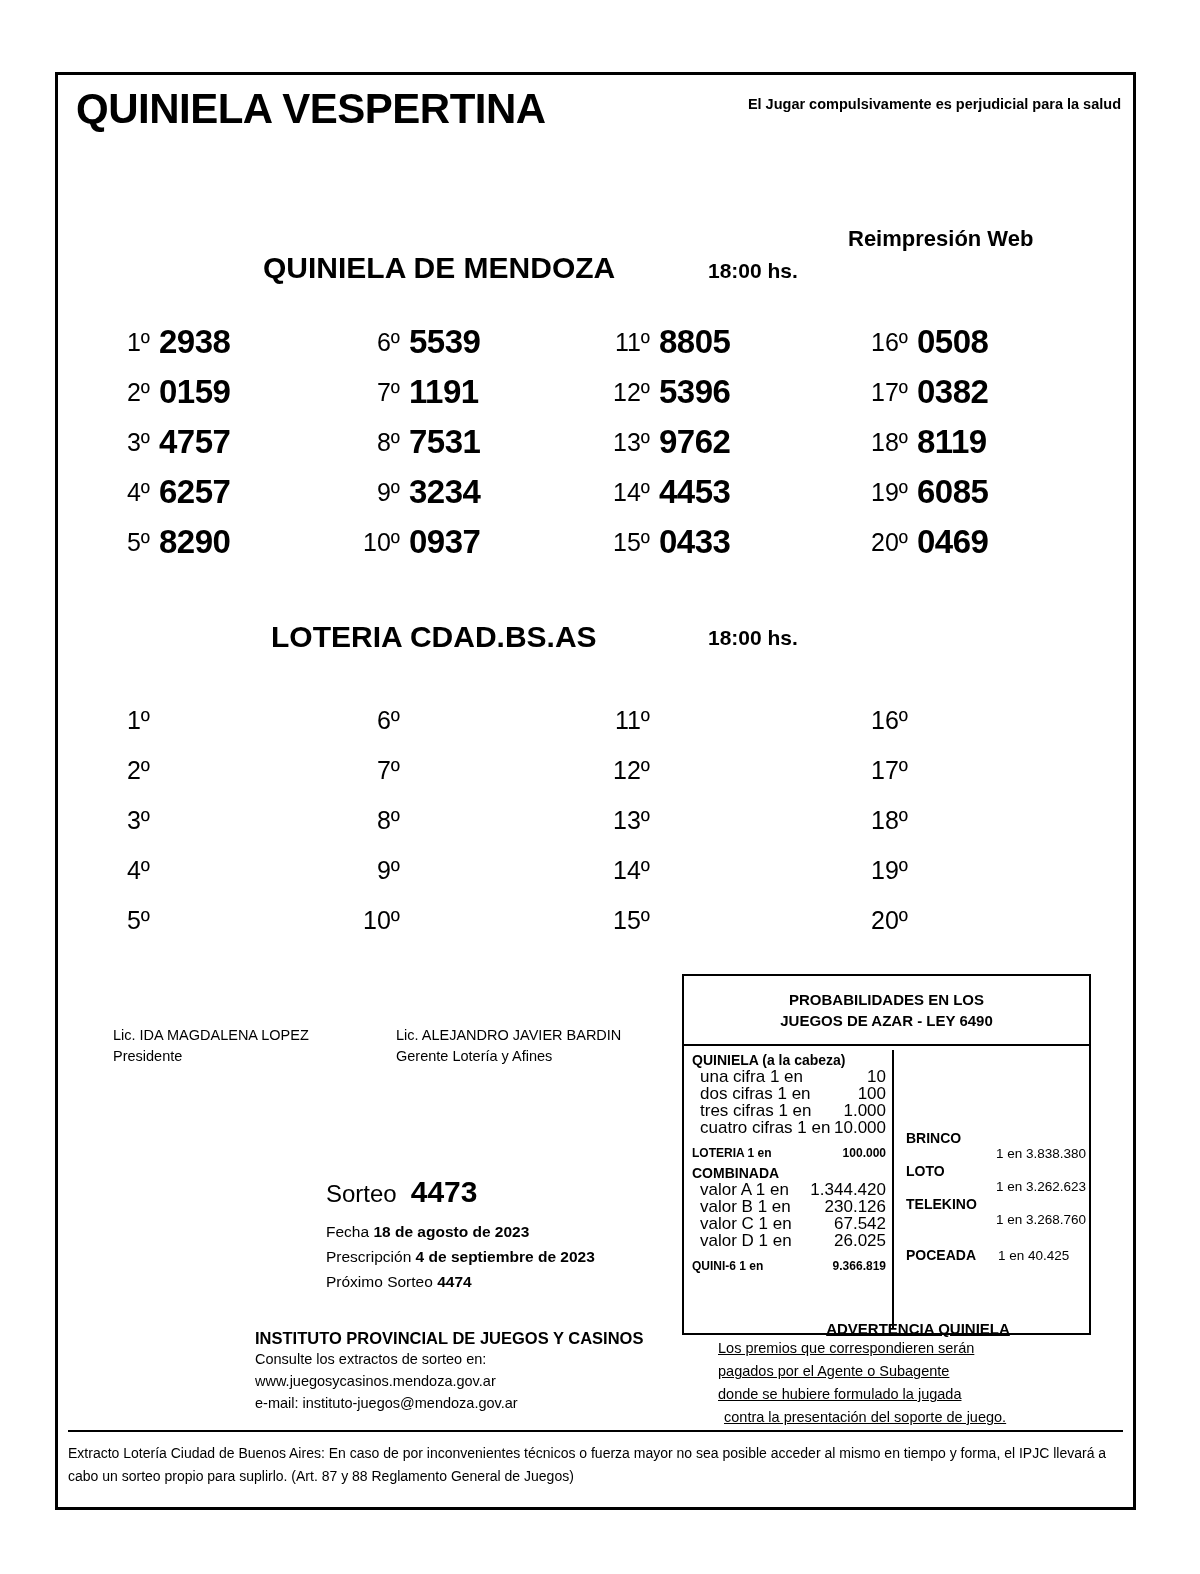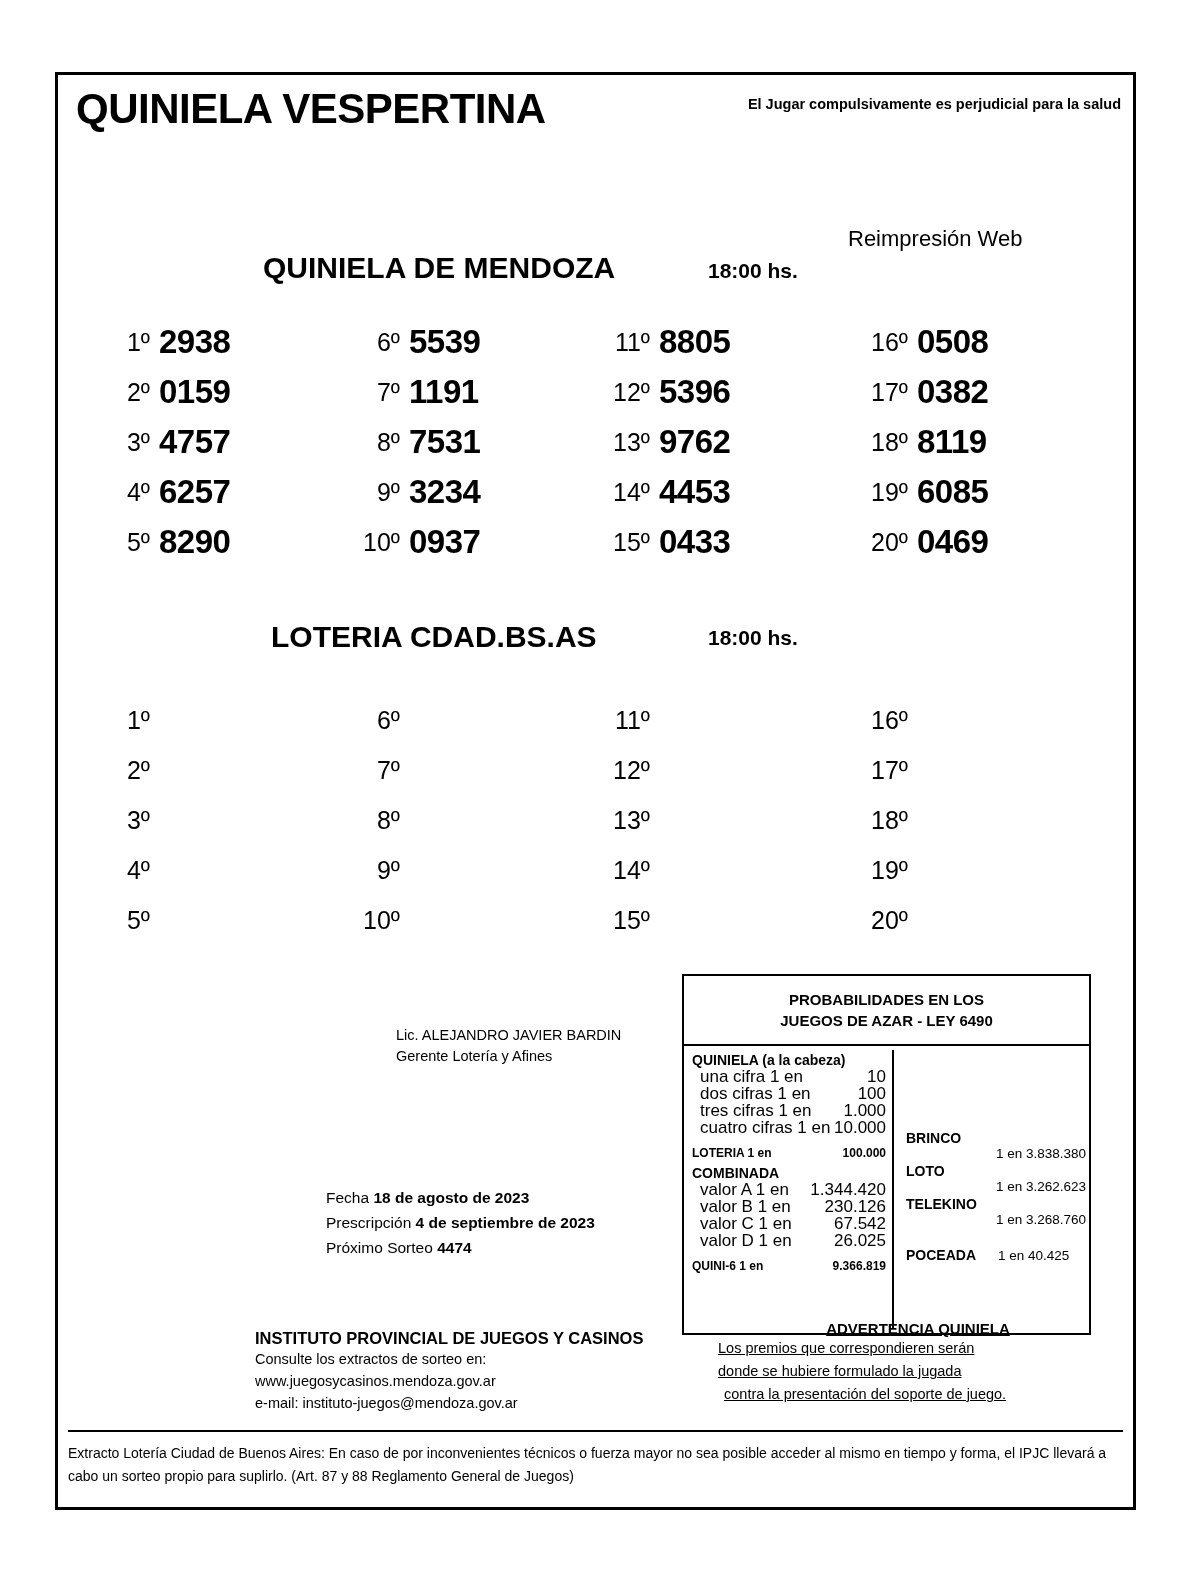--- a/index.html
+++ b/index.html
@@ -55,21 +55,21 @@
   }
   .sec-time {
     position: absolute;
     font-size: 21px;
     font-weight: bold;
     white-space: nowrap;
   }
   .reimp {
     position: absolute;
     font-size: 22px;
-    font-weight: normal;
+    font-weight: bold;
     white-space: nowrap;
   }
 
   
   .grid {
     position: absolute;
     left: 0; width: 100%;
   }
   .grid .row {
     position: relative;
@@ -392,26 +392,33 @@
           <span class="ord">15º</span>
           <span class="num"></span>
         </div>
         <div class="cell c3">
           <span class="ord">20º</span>
           <span class="num"></span>
         </div>
       </div>
     </div>
 
+  <div class="sig" style="left:55px; top:950px;">
+    <div>Lic. IDA MAGDALENA LOPEZ</div>
+    <div>Presidente</div>
+  </div>
   <div class="sig" style="left:338px; top:950px;">
     <div>Lic. ALEJANDRO JAVIER BARDIN</div>
     <div>Gerente Lotería y Afines</div>
   </div>
 
   <div class="sorteo-wrap">
+    <div class="sorteo-line">
+      <span class="sorteo-lbl">Sorteo</span><span class="sorteo-num">4473</span>
+    </div>
     <div class="meta" style="margin-top:10px;">
       <span class="m-lbl">Fecha</span>
       <b>18 de agosto de 2023</b>
     </div>
     <div class="meta">
       <span class="m-lbl">Prescripción</span>
       <b>4 de septiembre de 2023</b>
     </div>
     <div class="meta">
       <span class="m-lbl">Próximo Sorteo</span>
@@ -502,19 +509,20 @@
   <div class="inst">
     <div class="inst-title">INSTITUTO PROVINCIAL DE JUEGOS Y CASINOS</div>
     <div class="inst-line">Consulte los extractos de sorteo en:</div>
     <div class="inst-line">www.juegosycasinos.mendoza.gov.ar</div>
     <div class="inst-line">e-mail:  instituto-juegos@mendoza.gov.ar</div>
   </div>
 
   <div class="adv">
     <div class="adv-title">ADVERTENCIA QUINIELA</div>
     <div class="adv-line">Los premios que correspondieren serán</div>
+    <div class="adv-line">pagados por el Agente o Subagente</div>
     <div class="adv-line">donde se hubiere formulado la jugada</div>
     <div class="adv-line ind">contra la presentación del soporte de juego.</div>
   </div>
 
   <div class="legal">Extracto Lotería Ciudad de Buenos Aires: En caso de por inconvenientes técnicos o fuerza mayor no sea posible acceder al mismo en tiempo y forma, el IPJC llevará a cabo un sorteo propio para suplirlo. (Art. 87 y 88 Reglamento General de Juegos)</div>
 
 </div>
 
 </body></html>

